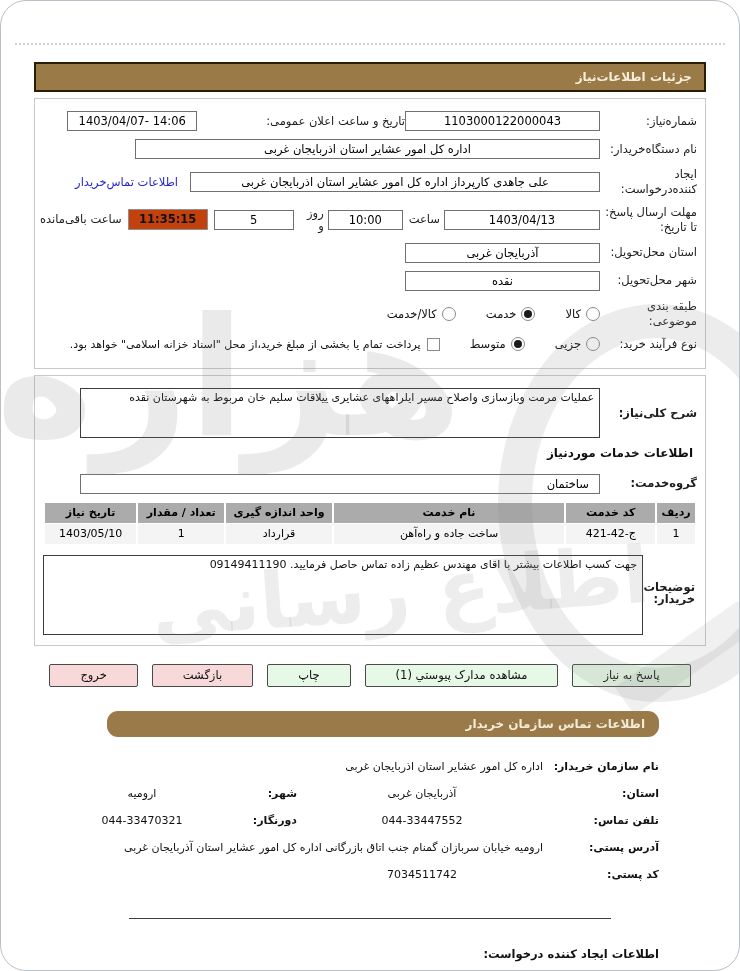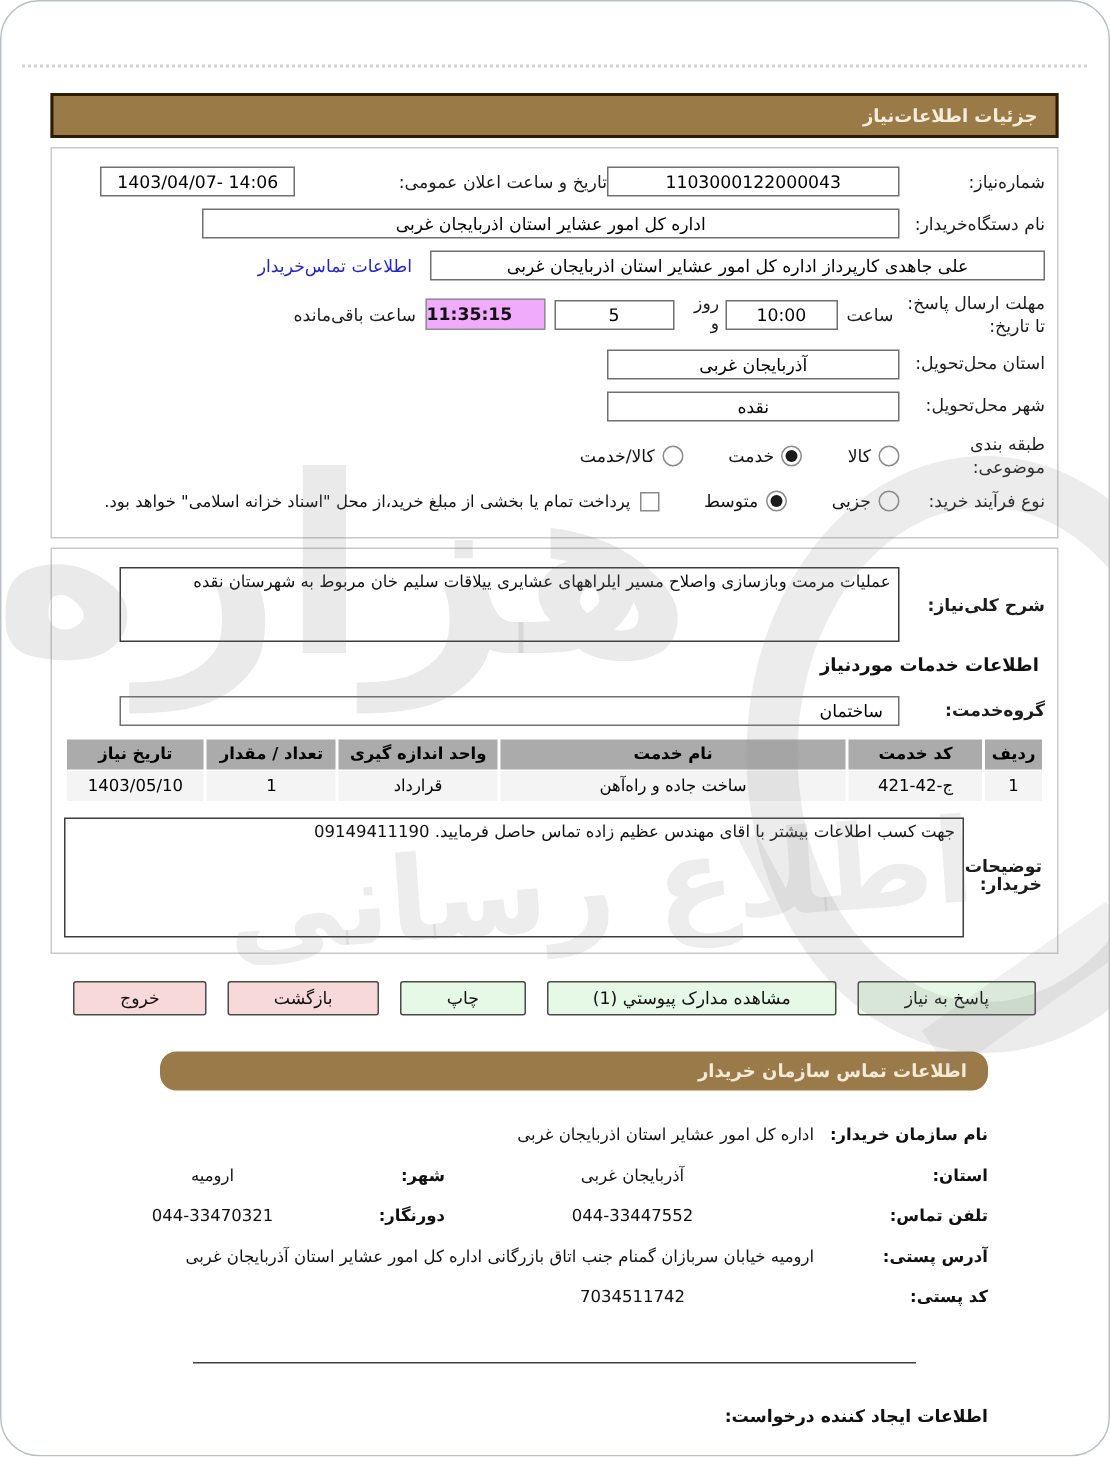--- a/index.html
+++ b/index.html
@@ -30,24 +30,24 @@
   .flabel {flex:none; width:97px; font-size:11.5px; text-align:right; line-height:1.3; color:#1c1c1c;}
   .ilabel {flex:none; font-size:11.5px; text-align:right; line-height:1.1; color:#1c1c1c;}
   .tb {border:1px solid #707070; height:20px; box-sizing:border-box; font-size:11.5px; font-family:inherit;
        background:#fff; padding:0 4px; color:#000;}
   .center {text-align:center;}
   .ltr {direction:ltr; unicode-bidi:isolate;}
   .w185{width:185px}.w195{width:195px}.w130{width:130px}.w465{width:465px}.w410{width:410px}
   .w65{width:75px}.w80{width:80px}.w520{width:520px}.w600{width:604px}
   .gap65 {margin-left:63px;}
   .mr6 {margin-right:6px;} .mr4 {margin-right:4px;} .ml6 {margin-left:6px;}
-  .wrap22 {width:24px; white-space:normal;font-family:Liberation Serif, serif;}
+  .wrap22 {width:24px; white-space:normal;}
   .link {color:#2424cc; font-size:11.5px; margin-right:12px; text-decoration:none; cursor:pointer;}
-  .badge {flex:none; background:#f0abfc; border:1px solid #8f8f8f; font-weight:bold; font-size:11.5px;
-          width:78px; height:19px; line-height:19px; text-align:left;}
+  .badge {flex:none; background:#c2410c; border:1px solid #8f8f8f; font-weight:bold; font-size:11.5px;
+          width:78px; height:19px; line-height:19px; text-align:center;}
   .radio {flex:none; width:12px; height:12px; border:1px solid #8a8a8a; border-radius:50%; background:#fff;
           display:inline-block; position:relative; margin-left:5px;}
   .radio.checked::after {content:""; position:absolute; left:2px; top:2px; right:2px; bottom:2px; background:#1b1b1b; border-radius:50%;}
   .opt {font-size:11.5px; margin-left:30px;}
   .cb {flex:none; width:11px; height:11px; border:1px solid #8a8a8a; background:#fff; display:inline-block; margin-left:6px;}
   .note {font-size:11px;}
   .bold {font-weight:bold;}
 
   .ta {border:1px solid #3c3c3c; background:#fff; font-size:11px; line-height:1.5; padding:1px 5px;
        box-sizing:border-box; overflow:hidden;}
@@ -98,26 +98,28 @@
       <div class="ilabel gap65">تاریخ و ساعت اعلان عمومی:</div>
       <input class="tb center ltr w130 mr6" readonly="" value="1403/04/07- 14:06" style="">
     </div>
 
     <div class="frow">
       <div class="flabel">نام دستگاه‌خریدار:</div>
       <input class="tb center w465" readonly="" value="اداره کل امور عشایر استان اذربایجان غربی" style="">
     </div>
 
     <div class="frow">
+      <div class="flabel">ایجاد کننده‌درخواست:</div>
       <input class="tb center w410" readonly="" value="علی جاهدی کارپرداز اداره کل امور عشایر استان اذربایجان غربی" style="">
       <a class="link">اطلاعات تماس‌خریدار</a>
     </div>
 
     <div class="frow">
       <div class="flabel">مهلت ارسال پاسخ: تا تاریخ:</div>
+      <input class="tb center ltr w185" readonly="" value="1403/04/13" style="">
       <div class="ilabel mr4 ml6">ساعت</div>
       <input class="tb center ltr w65" readonly="" value="10:00" style="">
       <div class="ilabel wrap22 mr4 ml6">روز و</div>
       <input class="tb center ltr w80" readonly="" value="5" style="">
       <div class="badge ltr mr6">11:35:15</div>
       <div class="ilabel mr6">ساعت باقی‌مانده</div>
     </div>
 
     <div class="frow">
       <div class="flabel">استان محل‌تحویل:</div>

